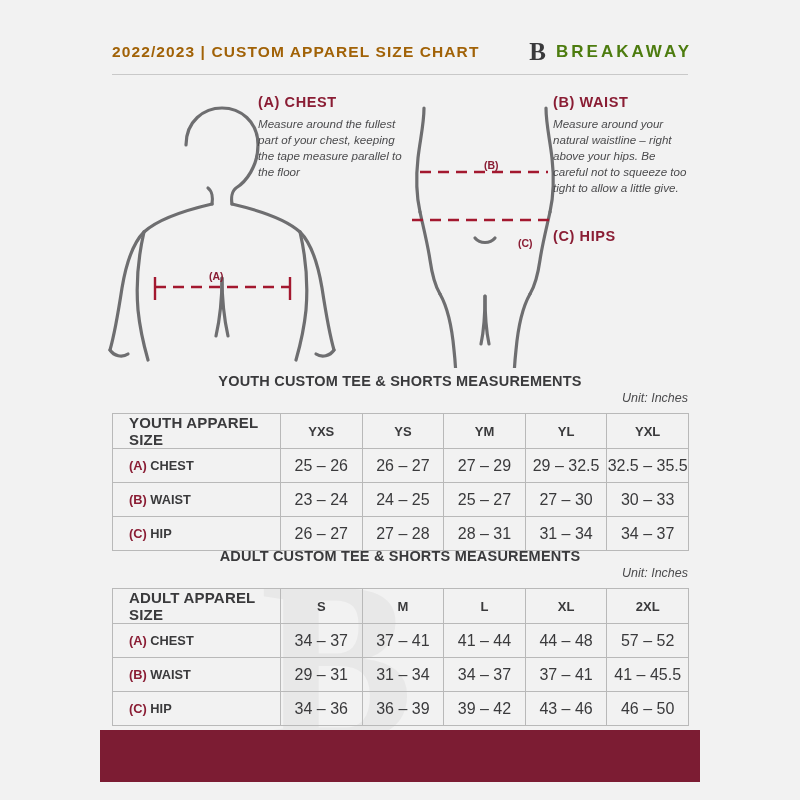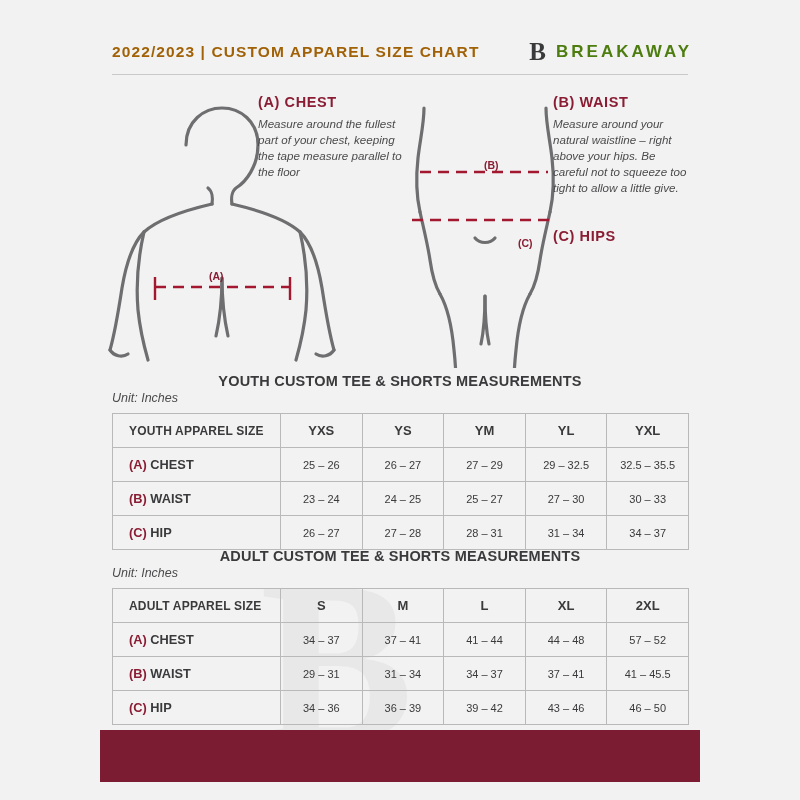--- a/index.html
+++ b/index.html
@@ -145,49 +145,49 @@
   .tb-adult { top: 540px; }
   .tbl-title {
     text-align: center;
     font-size: 14.5px;
     font-weight: bold;
     color: #3a3a3c;
     letter-spacing: 0.2px;
     margin: 0;
   }
   .tbl-unit {
-    text-align: left;
+    text-align: right;
     font-size: 12.5px;
     font-style: italic;
     color: #4b4b4d;
     margin: 2px 0 8px 0;
   }
   table {
     width: 576px;
     border-collapse: collapse;
     table-layout: fixed;
   }
   table td, table th {
     border: 1px solid #b9b9b9;
     height: 33px;
-    font-size: 11px;
+    font-size: 16px;
     color: #3a3a3c;
     text-align: center;
     font-weight: normal;
     padding: 0;
   }
   table th {
     font-weight: bold;
     font-size: 13px;
   }
   .col-head {
     text-align: left;
     padding-left: 16px;
     font-weight: bold;
-    font-size: 12px;
+    font-size: 15px;
     letter-spacing: 0.2px;
   }
   .row-head {
     text-align: left;
     padding-left: 16px;
     font-weight: bold;
     font-size: 12.8px;
   }
   .tag { color: #8a1d34; }
   .c0 { width: 168px; }

